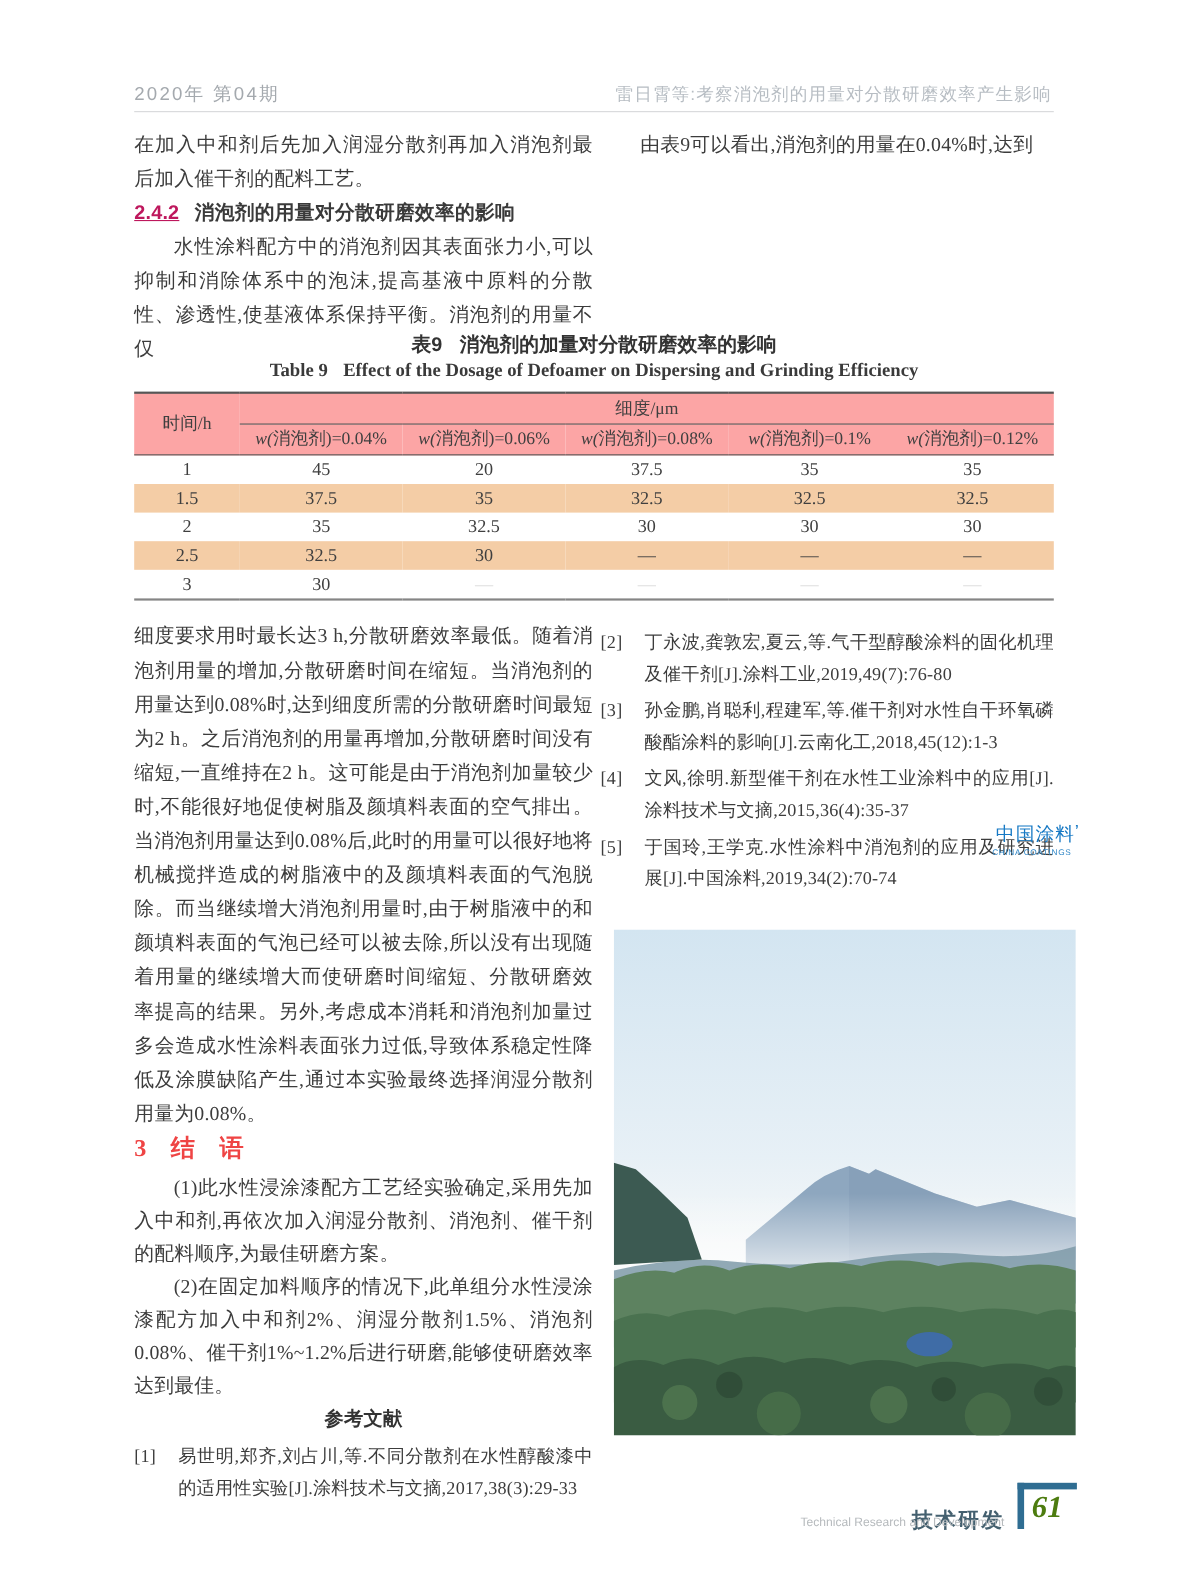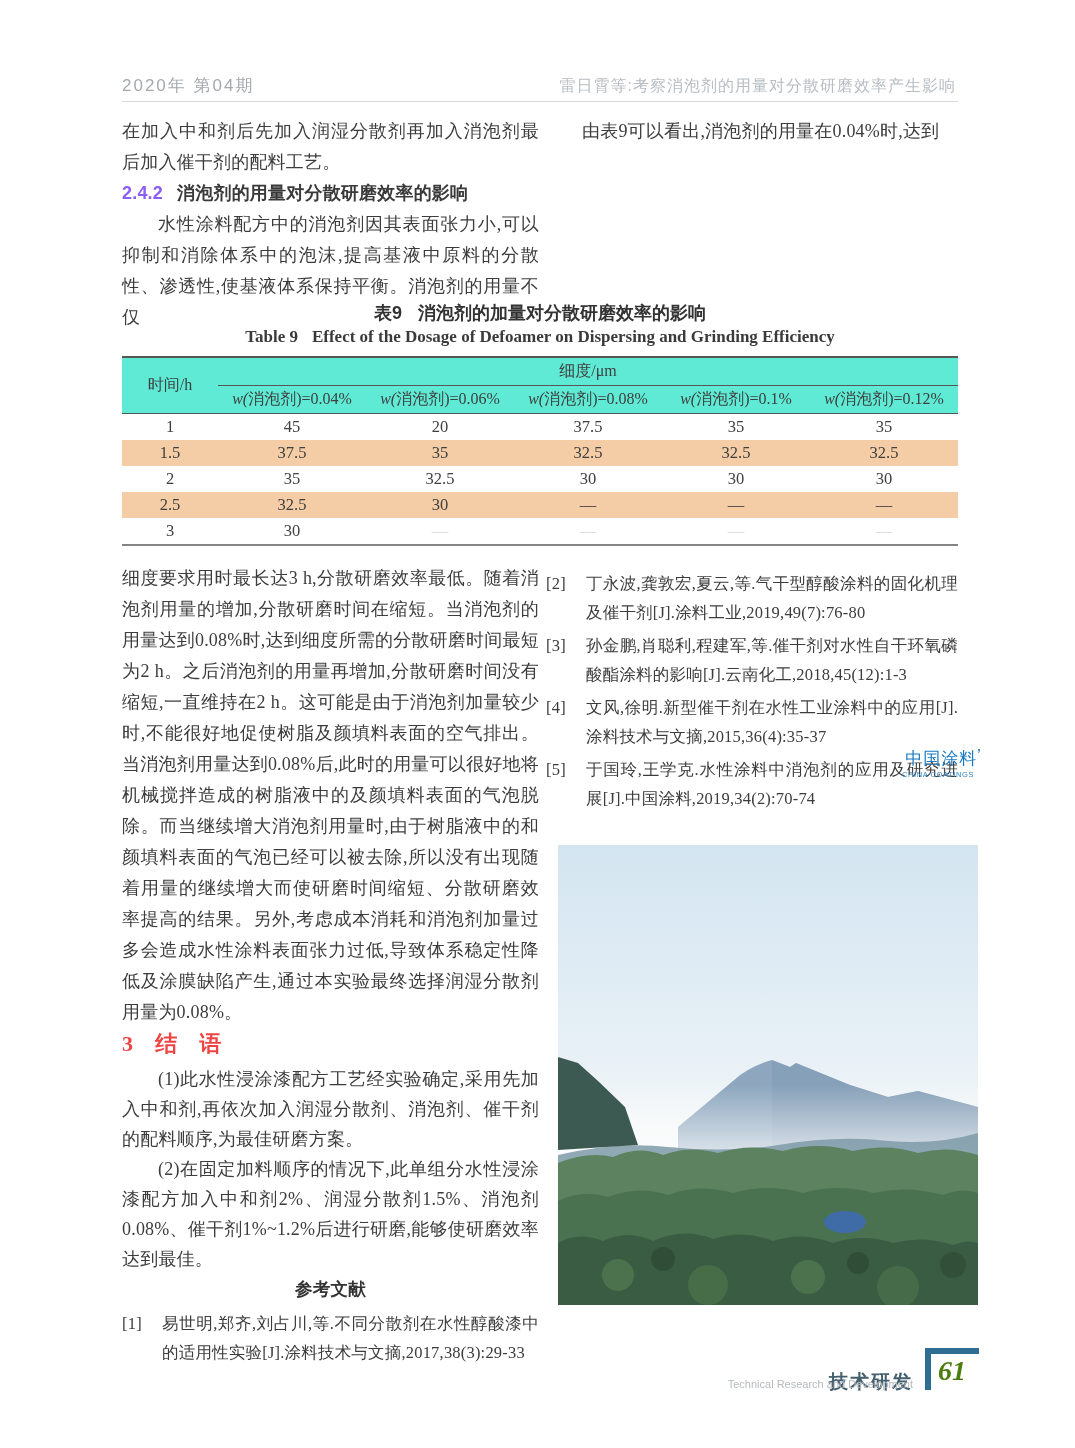--- a/index.html
+++ b/index.html
@@ -11,32 +11,32 @@
   .hdr-issue { position:absolute; left:122px; top:74px; font-size:17px; color:#a4a9ae;
     font-family:"Liberation Sans","DejaVu Sans",sans-serif; letter-spacing:2px; }
   .hdr-title { position:absolute; right:119px; top:76px; font-size:16px; color:#b7bdc3;
     font-family:"Liberation Sans","DejaVu Sans",sans-serif; letter-spacing:1px; }
   .hdr-rule { position:absolute; left:122px; width:836px; top:101px; height:1px; background:#d6d8da; }
   
   .col { position:absolute; text-align:justify; font-size:18px; line-height:31px; letter-spacing:0.2px; }
   .col p { margin:0; }
   .indent { text-indent:2em; }
   .subsec { font-family:"Liberation Sans","DejaVu Sans",sans-serif; font-weight:bold; font-size:18px; color:#3a3a3a; }
-  .subsec .num { color:#8b5cf6; margin-right:14px; font-weight:bold; }
+  .subsec .num { color:#be185d; margin-right:14px; font-weight:bold;text-decoration:underline; }
   
   .tbl-cap-cn { position:absolute; left:122px; width:836px; top:301px; text-align:center;
     font-family:"Liberation Sans","DejaVu Sans",sans-serif; font-weight:bold; font-size:18px; color:#333; }
   .tbl-cap-cn .lab { margin-right:16px; }
   .tbl-cap-en { position:absolute; left:122px; width:836px; top:327px; text-align:center;
     font-weight:bold; font-size:17px; color:#3a3a3a; }
   .tbl-cap-en .lab { margin-right:14px; }
   .dtable { position:absolute; left:122px; top:356px; width:836px; border-collapse:collapse;
     border-top:2px solid #565656; border-bottom:2px solid #858585; }
   .dtable th, .dtable td { font-weight:normal; text-align:center; padding:0; color:#3f3f3f; }
-  .dtable thead { background:#5eead4; }
+  .dtable thead { background:#fca5a5; }
   .dtable thead th { font-size:16px; height:27px; }
   .dtable th.group { border-bottom:1px solid #565656; }
   .dtable th.time { border-bottom:1.5px solid #565656; }
   .dtable tr.subhead th { border-bottom:1.5px solid #565656; }
   .dtable tr.subhead th::first-letter { font-style:italic; }
   .dtable tbody td { height:26px; font-size:16.5px; }
   .dtable tbody tr.hl { background:#f4cda6; }
   .dtable tbody td.faint { color:#dcdcdc; }
   
   .sec3 { margin-top:14px; height:36px; font-family:Liberation Serif, serif;

